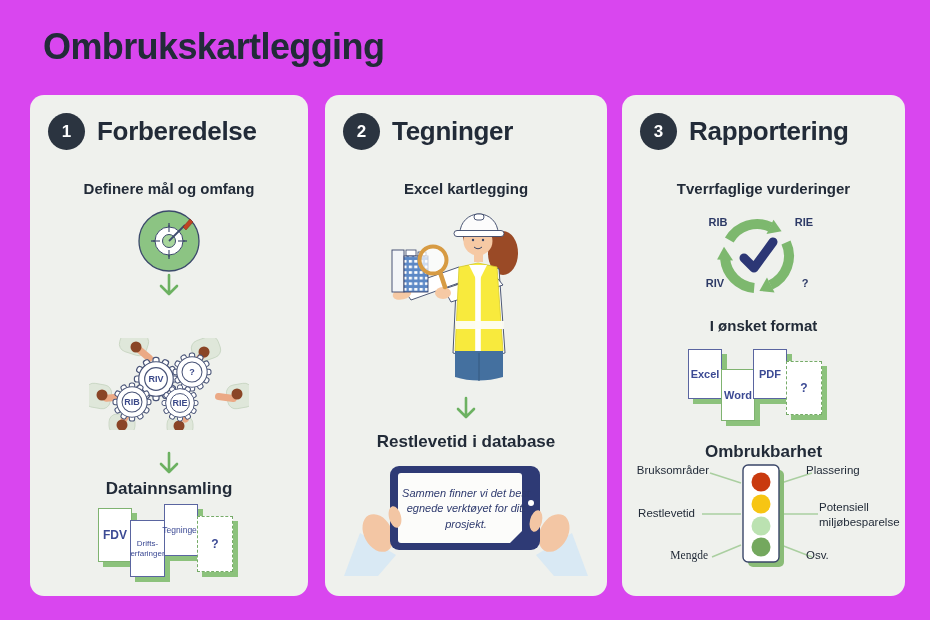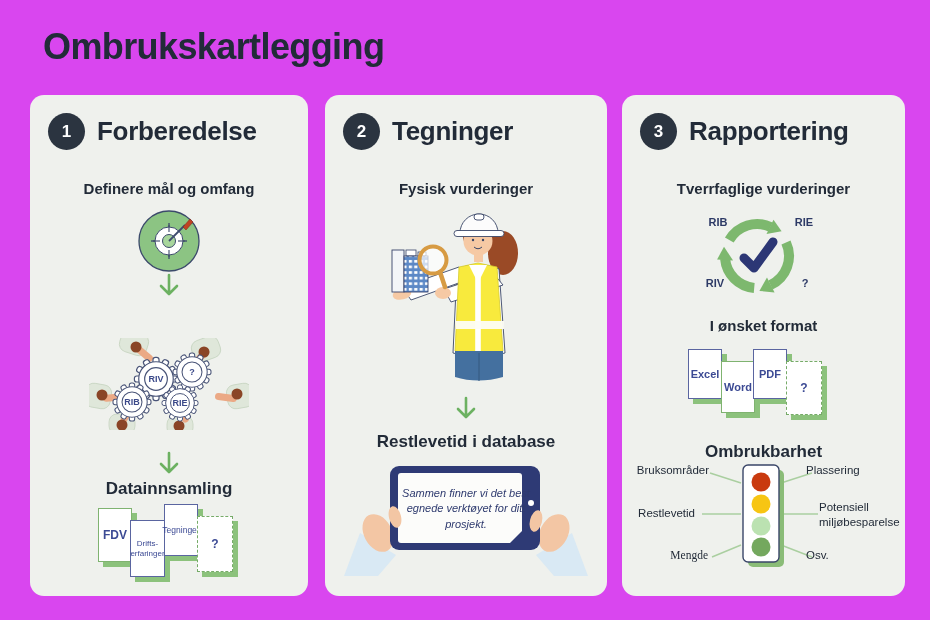--- a/index.html
+++ b/index.html
@@ -130,21 +130,21 @@
     <div class="doc-card b-navy fs85" style="left:134px;top:409px;width:34px;height:52px;z-index:3;">Tegninger</div>
     <div class="doc-card b-dash fs12" style="left:167px;top:421px;width:36px;height:56px;z-index:4;">?</div>
   </section>
 
   <section class="col col2">
     <header class="col-header">
       <span class="badge">2</span>
       <h2 class="col-title">Tegninger</h2>
     </header>
 
-    <div class="step-label" style="top:85px;">Fysisk vurderinger</div>
+    <div class="step-label" style="top:85px;">Excel kartlegging</div>
 
     <svg class="abs" style="left:56px;top:108px;" width="170" height="185" viewBox="0 0 170 185">
 
       <ellipse cx="122" cy="50" rx="15" ry="22" fill="#9a4a26"></ellipse>
       <circle cx="99" cy="33" r="17" fill="#9a4a26"></circle>
 
       <circle cx="97" cy="38" r="14.5" fill="#f6c9a4"></circle>
       <circle cx="92" cy="37" r="1.2" fill="#3a4668"></circle>
       <circle cx="102" cy="37" r="1.2" fill="#3a4668"></circle>
       <path d="M93 44 Q97 47.5 101 44" fill="none" stroke="#3a4668" stroke-width="1"></path>
@@ -239,21 +239,21 @@
         <text x="40" y="18">RIB</text>
         <text x="126" y="18">RIE</text>
         <text x="37" y="79">RIV</text>
         <text x="127" y="79">?</text>
       </g>
     </svg>
 
     <div class="step-label" style="top:222px;">I ønsket format</div>
 
     <div class="doc-card b-navy fs11" style="left:66px;top:254px;width:34px;height:50px;z-index:1;text-align:right;">Excel</div>
-    <div class="doc-card b-green fs11" style="left:99px;top:266px;width:34px;height:52px;z-index:2;">Word</div>
+    <div class="doc-card b-green fs11" style="left:99px;top:274px;width:34px;height:52px;z-index:2;">Word</div>
     <div class="doc-card b-navy fs11" style="left:131px;top:254px;width:34px;height:50px;z-index:3;">PDF</div>
     <div class="doc-card b-dash fs12" style="left:164px;top:266px;width:36px;height:54px;z-index:4;">?</div>
 
     <div class="step-label step-label-lg" style="top:347px;">Ombrukbarhet</div>
 
     <svg class="abs" style="left:0;top:362px;" width="283" height="118" viewBox="0 0 283 118">
       <g stroke="#aacfa0" stroke-width="1.4">
         <line x1="88" y1="16" x2="119" y2="26"></line>
         <line x1="80" y1="57" x2="119" y2="57"></line>
         <line x1="90" y1="100" x2="119" y2="88"></line>

